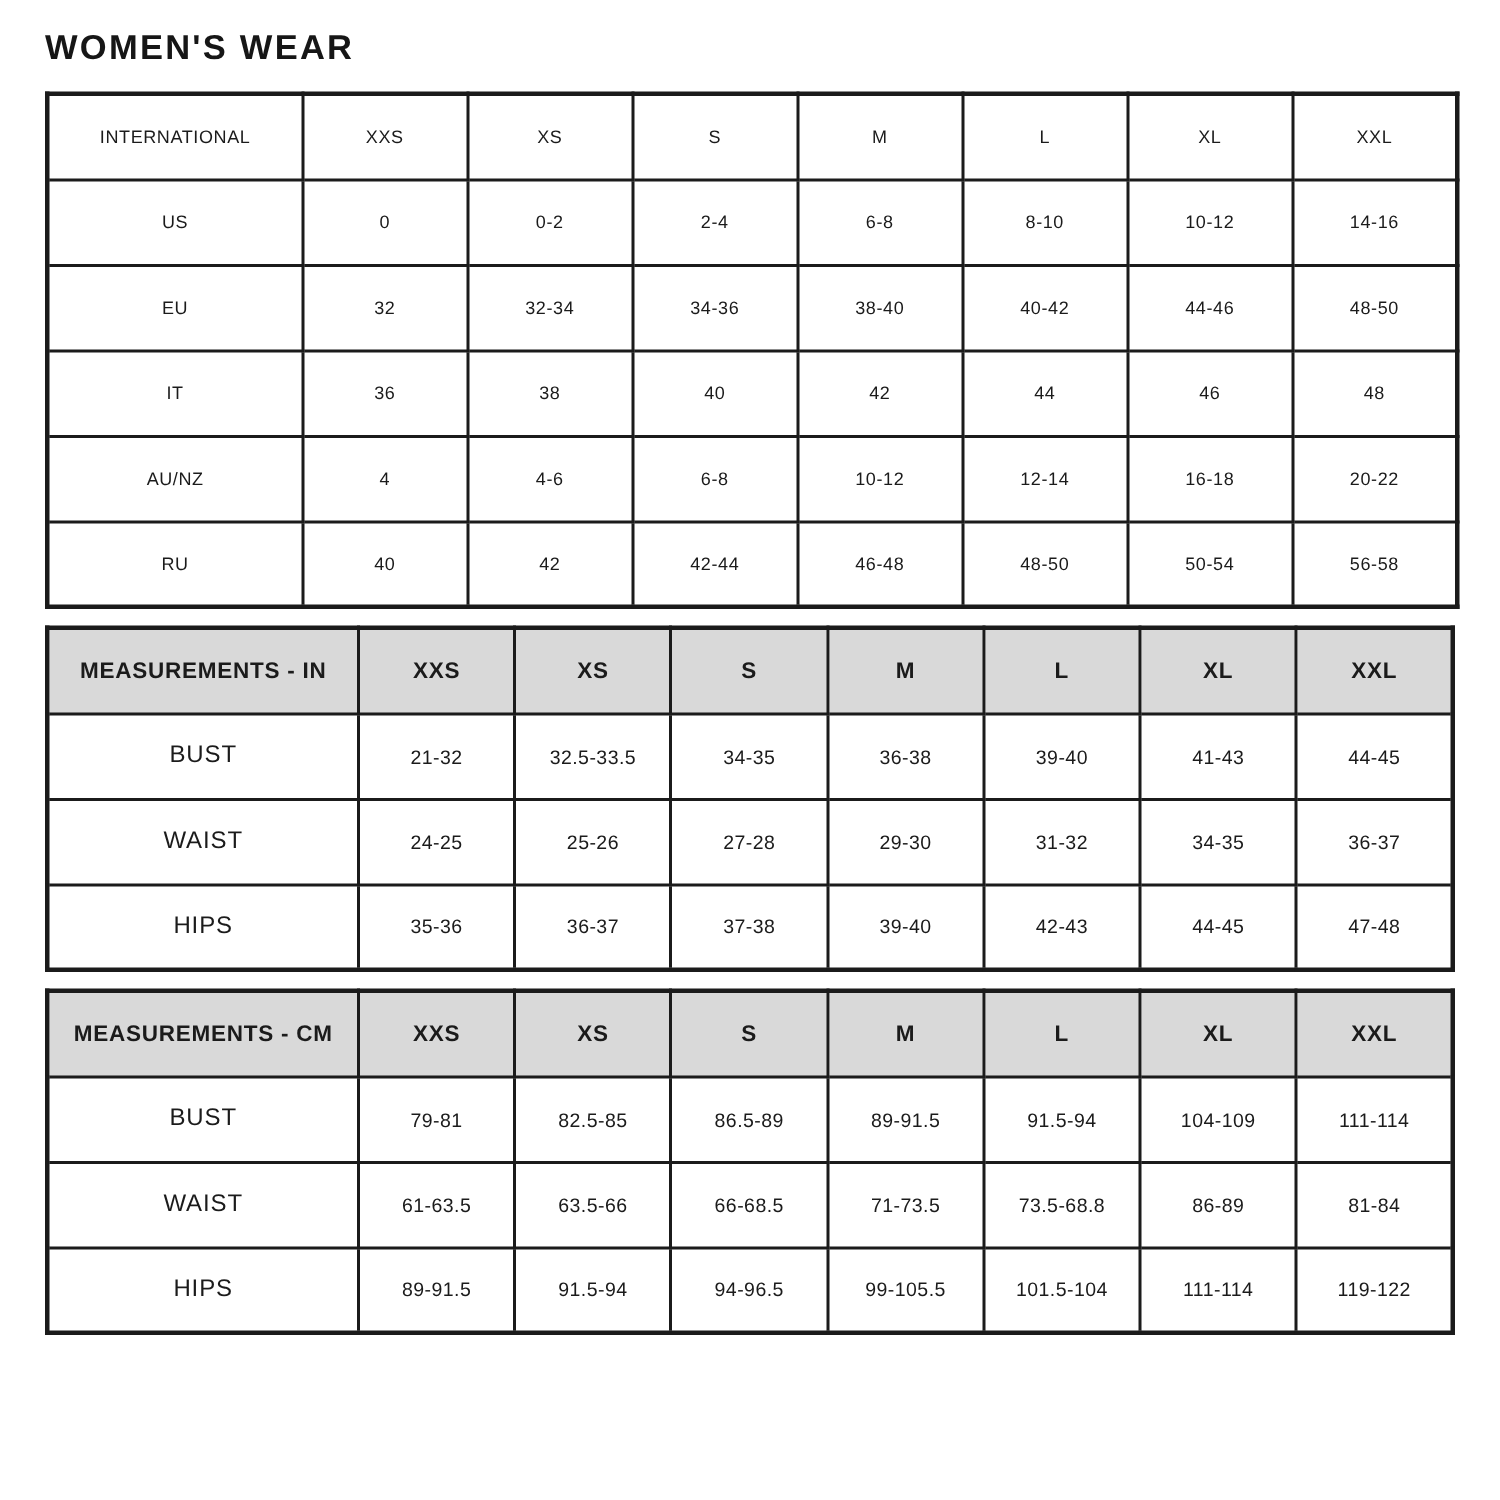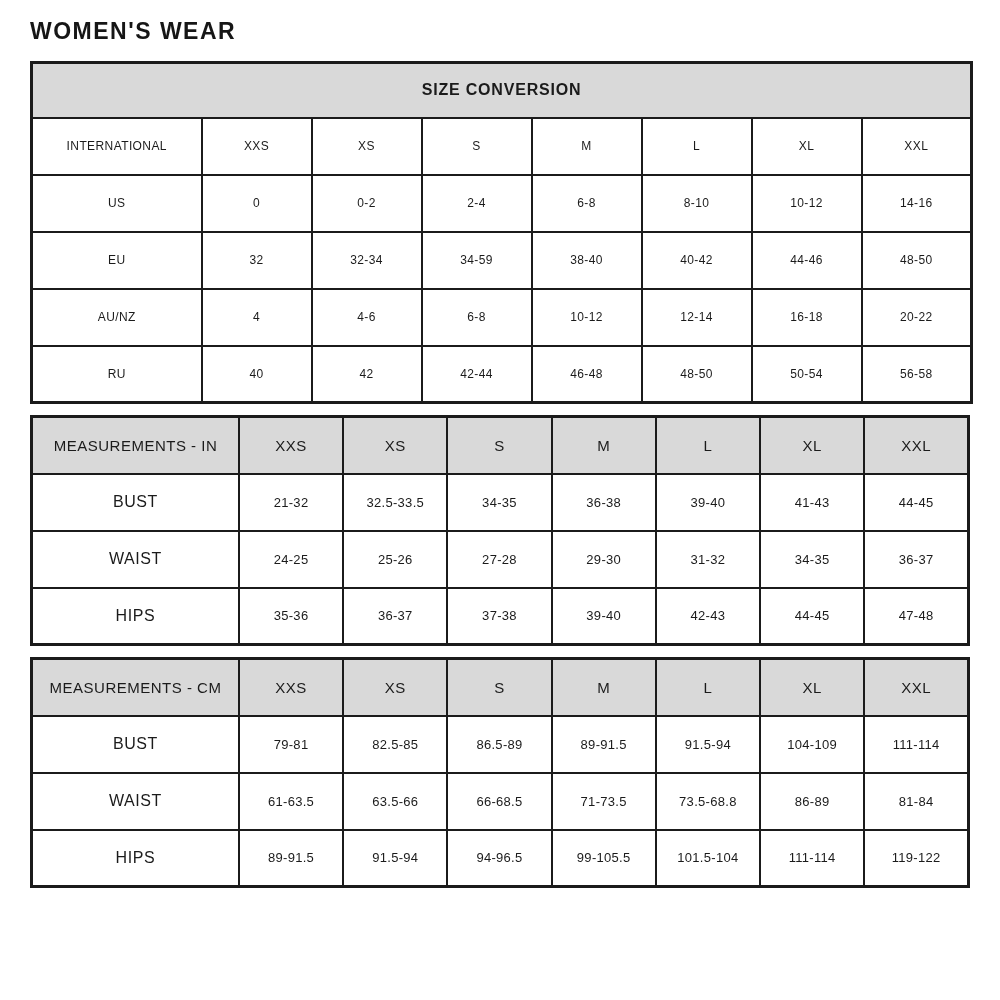--- a/index.html
+++ b/index.html
@@ -42,21 +42,21 @@
   .t-conv .banner {
     font-size:16px; font-weight:700; letter-spacing:0.8px;
   }
   .t-conv td, .t-conv th { font-size:12px; font-weight:400; letter-spacing:0.4px; }
   .t-conv col.c-label { width:170px; }
   .t-conv col.c-size  { width:110px; }
 
   
   .t-meas { margin-top:11px; }
   .t-meas tr { height:57px; }
-  .t-meas th { font-size:15px; font-weight:400; letter-spacing:0.5px; }
+  .t-meas th { font-size:15px; font-weight:700; letter-spacing:0.5px; }
   .t-meas td.row-label { font-size:16px; font-weight:400; letter-spacing:0.6px; }
   .t-meas td.val { font-size:13px; font-weight:400; letter-spacing:0.3px; }
   .t-meas col.c-label { width:207px; }
   .t-meas col.c-size  { width:104px; }
 </style>
 </head>
 <body>
 
 <div class="page">
 
@@ -67,23 +67,20 @@
       <col class="c-label">
         <col class="c-size">
         <col class="c-size">
         <col class="c-size">
       <col class="c-size">
         <col class="c-size">
         <col class="c-size">
         <col class="c-size">
     </colgroup>
     <tbody>
-      <tr class="banner-row">
-        <td colspan="8" class="gray banner">SIZE CONVERSION</td>
-      </tr>
       <tr>
         <th>INTERNATIONAL</th>
         <th>XXS</th>
         <th>XS</th>
         <th>S</th>
         <th>M</th>
         <th>L</th>
         <th>XL</th>
         <th>XXL</th>
       </tr>
@@ -94,25 +91,35 @@
         <td>2-4</td>
         <td>6-8</td>
         <td>8-10</td>
         <td>10-12</td>
         <td>14-16</td>
       </tr>
       <tr>
         <td>EU</td>
         <td>32</td>
         <td>32-34</td>
-        <td>34-59</td>
+        <td>34-36</td>
         <td>38-40</td>
         <td>40-42</td>
         <td>44-46</td>
         <td>48-50</td>
+      </tr>
+      <tr>
+        <td>IT</td>
+        <td>36</td>
+        <td>38</td>
+        <td>40</td>
+        <td>42</td>
+        <td>44</td>
+        <td>46</td>
+        <td>48</td>
       </tr>
       <tr>
         <td>AU/NZ</td>
         <td>4</td>
         <td>4-6</td>
         <td>6-8</td>
         <td>10-12</td>
         <td>12-14</td>
         <td>16-18</td>
         <td>20-22</td>

